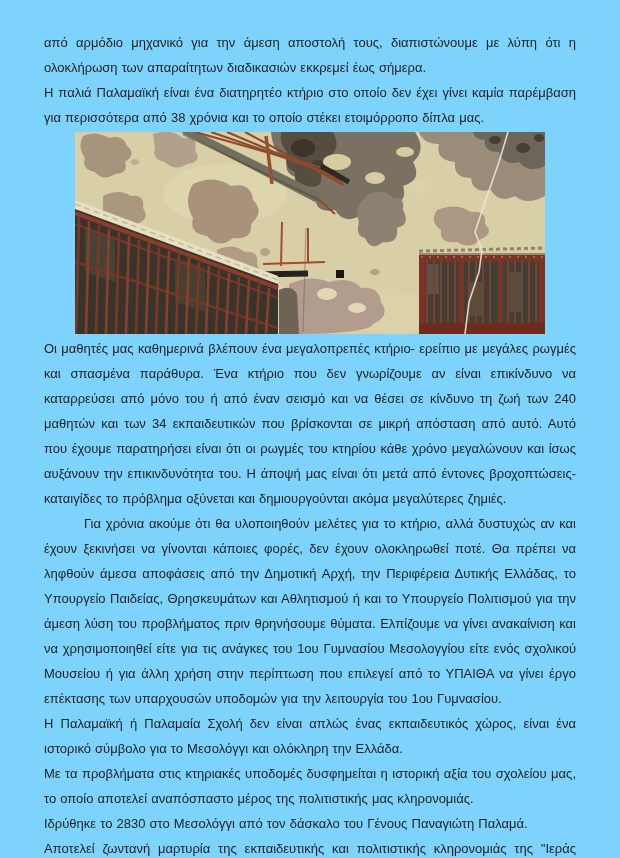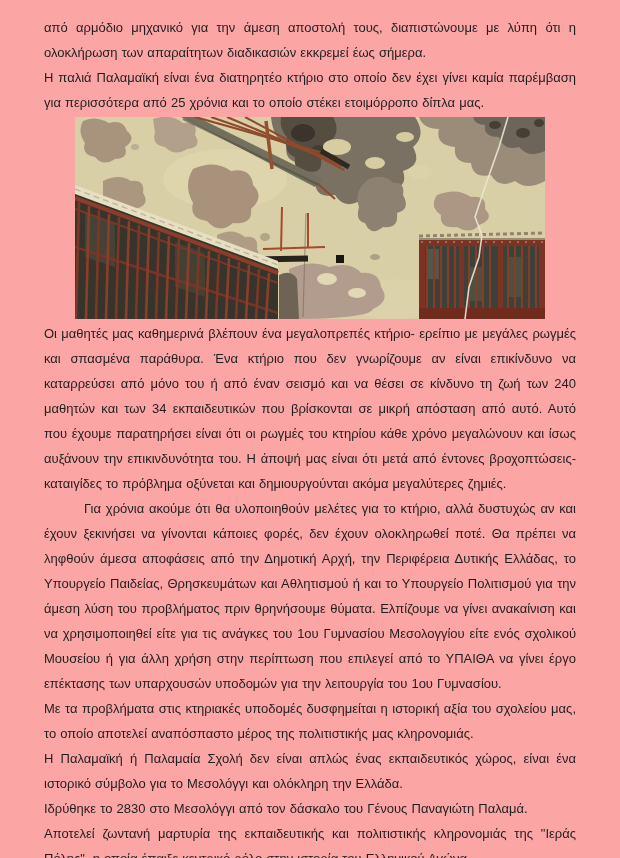--- a/index.html
+++ b/index.html
@@ -4,23 +4,23 @@
 <style>
   html, body { margin: 0; padding: 0; background: #ffffff; }
   body {
     width: 620px; height: 858px;
     font-family: "Liberation Sans", sans-serif;
     position: relative;
   }
   .page {
     box-sizing: border-box;
     width: 620px; height: 858px;
-    padding: 15px 44px 8px 44px;
+    padding: 30px 44px 8px 44px;
     overflow: hidden;
-    background: #fca5a5;
+    background: #7dd3fc;
   }
   .doc-para {
     margin: 0;
     font-size: 13px;
     line-height: 25px;
     text-align: justify;
     color: #1f1f1f;
     word-spacing: 0.5px;
   }
   .doc-para.indent-first { text-indent: 40px; }
@@ -32,21 +32,21 @@
     padding-bottom: 2px;
   }
   .photo-wrap svg { display: block; }
 </style>
 </head>
 <body>
 
 <div class="page">
 
   <p class="doc-para">από αρμόδιο μηχανικό για την άμεση αποστολή τους, διαπιστώνουμε με λύπη ότι η ολοκλήρωση των απαραίτητων διαδικασιών εκκρεμεί έως σήμερα.</p>
-  <p class="doc-para">Η παλιά Παλαμαϊκή είναι ένα διατηρητέο κτήριο στο οποίο δεν έχει γίνει καμία παρέμβαση για περισσότερα από 25 χρόνια και το οποίο στέκει ετοιμόρροπο δίπλα μας.</p>
+  <p class="doc-para">Η παλιά Παλαμαϊκή είναι ένα διατηρητέο κτήριο στο οποίο δεν έχει γίνει καμία παρέμβαση για περισσότερα από 38 χρόνια και το οποίο στέκει ετοιμόρροπο δίπλα μας.</p>
 
   <figure class="photo-wrap" style="margin:0 auto" role="img" aria-label="Φωτογραφία ετοιμόρροπου κτηρίου: τοίχος με έντονα ξεφλουδισμένους σοβάδες, σκουριασμένα κάγκελα και δύο παράθυρα με κόκκινες σιδεριές">
     <svg viewBox="0 0 470 202" width="470" height="202" xmlns="http://www.w3.org/2000/svg">
 
       <g>
         <rect width="470" height="202" fill="#d9cfa6"></rect>
         <ellipse cx="70" cy="170" rx="95" ry="42" fill="#e3dbb6" opacity="0.8"></ellipse>
         <ellipse cx="150" cy="62" rx="62" ry="30" fill="#e0d7b0" opacity="0.7"></ellipse>
         <ellipse cx="420" cy="158" rx="62" ry="36" fill="#e0d8b2" opacity="0.6"></ellipse>
         <ellipse cx="320" cy="182" rx="52" ry="20" fill="#ddd3ac" opacity="0.7"></ellipse>
@@ -168,18 +168,18 @@
       </g>
 
       <g>
         <polyline points="433,0 424,30 410,70 400,100 407,118 404,140 394,170 390,202" fill="none" stroke="#ece6d6" stroke-width="1.6" opacity="0.9"></polyline>
       </g>
     </svg>
   </figure>
 
   <p class="doc-para">Οι μαθητές μας καθημερινά βλέπουν ένα μεγαλοπρεπές κτήριο- ερείπιο με μεγάλες ρωγμές και σπασμένα παράθυρα. Ένα κτήριο που δεν γνωρίζουμε αν είναι επικίνδυνο να καταρρεύσει από μόνο του ή από έναν σεισμό και να θέσει σε κίνδυνο τη ζωή των 240 μαθητών και των 34 εκπαιδευτικών που βρίσκονται σε μικρή απόσταση από αυτό. Αυτό που έχουμε παρατηρήσει είναι ότι οι ρωγμές του κτηρίου κάθε χρόνο μεγαλώνουν και ίσως αυξάνουν την επικινδυνότητα του. Η άποψή μας είναι ότι μετά από έντονες βροχοπτώσεις-καταιγίδες το πρόβλημα οξύνεται και δημιουργούνται ακόμα μεγαλύτερες ζημιές.</p>
   <p class="doc-para indent-first">Για χρόνια ακούμε ότι θα υλοποιηθούν μελέτες για το κτήριο, αλλά δυστυχώς αν και έχουν ξεκινήσει να γίνονται κάποιες φορές, δεν έχουν ολοκληρωθεί ποτέ. Θα πρέπει να ληφθούν άμεσα αποφάσεις από την Δημοτική Αρχή, την Περιφέρεια Δυτικής Ελλάδας, το Υπουργείο Παιδείας, Θρησκευμάτων και Αθλητισμού ή και το Υπουργείο Πολιτισμού για την άμεση λύση του προβλήματος πριν θρηνήσουμε θύματα. Ελπίζουμε να γίνει ανακαίνιση και να χρησιμοποιηθεί είτε για τις ανάγκες του 1ου Γυμνασίου Μεσολογγίου είτε ενός σχολικού Μουσείου ή για άλλη χρήση στην περίπτωση που επιλεγεί από το ΥΠΑΙΘΑ να γίνει έργο επέκτασης των υπαρχουσών υποδομών για την λειτουργία του 1ου Γυμνασίου.</p>
+  <p class="doc-para">Η Παλαμαϊκή ή Παλαμαία Σχολή δεν είναι απλώς ένας εκπαιδευτικός χώρος, είναι ένα ιστορικό σύμβολο για το Μεσολόγγι και ολόκληρη την Ελλάδα.</p>
   <p class="doc-para">Με τα προβλήματα στις κτηριακές υποδομές δυσφημείται η ιστορική αξία του σχολείου μας, το οποίο αποτελεί αναπόσπαστο μέρος της πολιτιστικής μας κληρονομιάς.</p>
-  <p class="doc-para">Η Παλαμαϊκή ή Παλαμαία Σχολή δεν είναι απλώς ένας εκπαιδευτικός χώρος, είναι ένα ιστορικό σύμβολο για το Μεσολόγγι και ολόκληρη την Ελλάδα.</p>
   <p class="doc-para">Ιδρύθηκε το 2830 στο Μεσολόγγι από τον δάσκαλο του Γένους Παναγιώτη Παλαμά.</p>
   <p class="doc-para">Αποτελεί ζωντανή μαρτυρία της εκπαιδευτικής και πολιτιστικής κληρονομιάς της "Ιεράς Πόλης", η οποία έπαιξε κεντρικό ρόλο στην ιστορία του Ελληνικού Αγώνα.</p>
 
 </div>
 
 </body></html>

